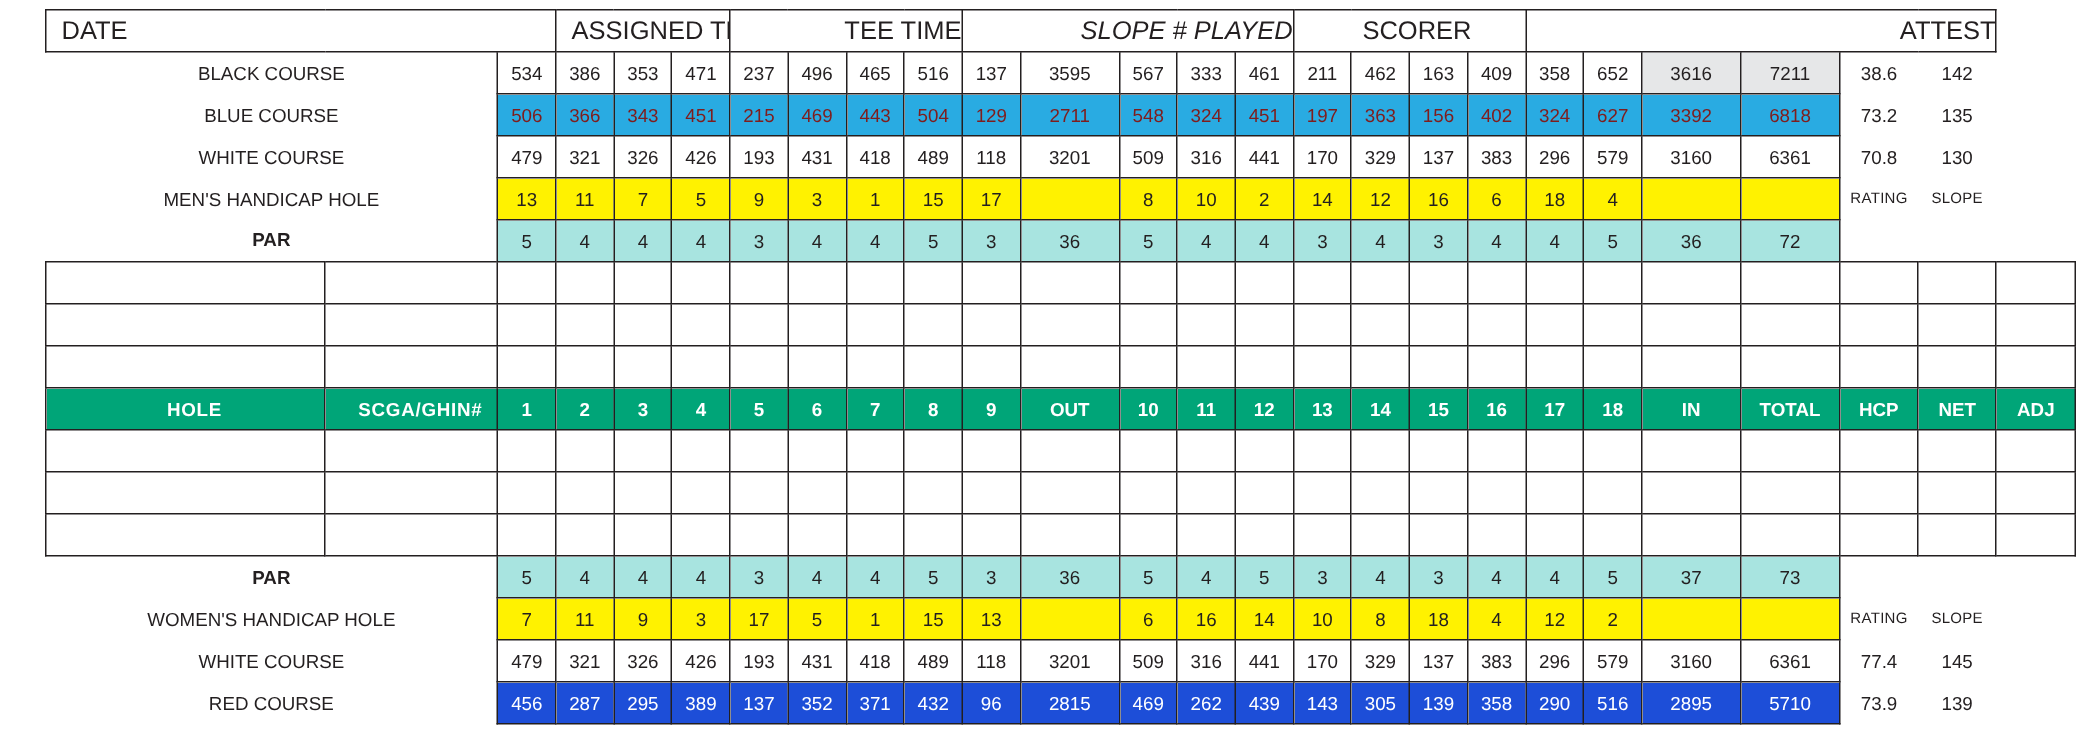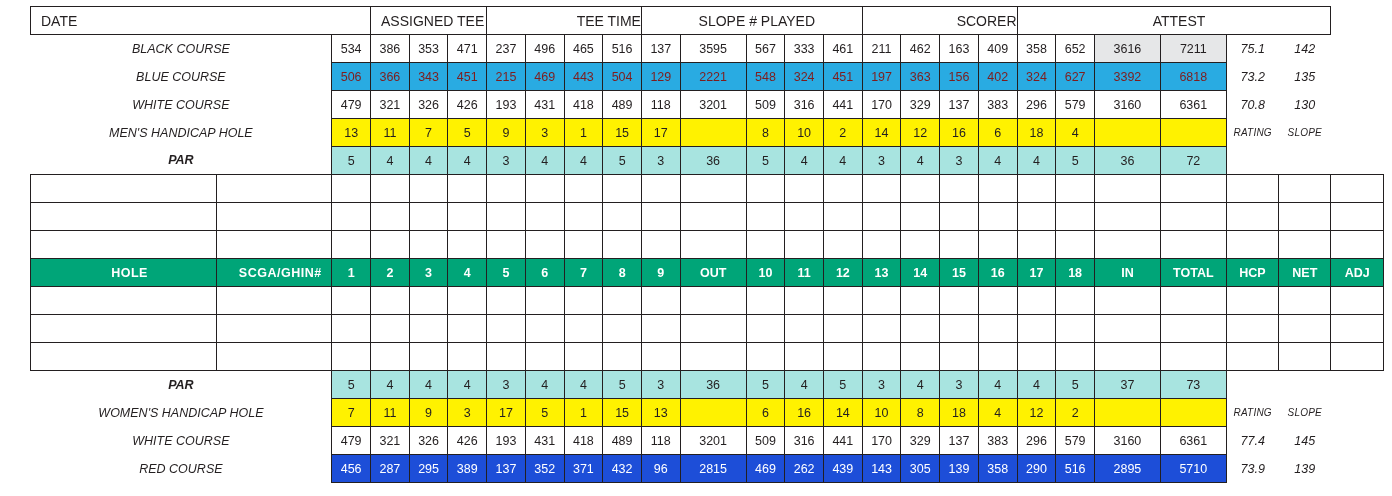--- a/index.html
+++ b/index.html
@@ -46,21 +46,21 @@
   col.c-tot  { width: 63px; }
   col.c-end  { width: 50px; }
 
   .headrow td {
     height: 26px;
     border: 1px solid #231f20;
   }
   .headrow td.hl {
     text-align: left;
     padding-left: 10px;
-    font-size: 14px;
+    font-size: 17px;
   }
 
   .lbl {
     text-align: left;
     padding-left: 38px;
     font-size: 12.5px;
   }
   .lbl.bold { font-weight: bold; }
 
   .blue   { background: #29ABE2; color: #7f1d1d; }
@@ -68,21 +68,21 @@
   .teal   { background: #A8E4E0; color: #231f20; }
   .green  { background: #00A578; color: #ffffff; font-weight: bold; }
   .pink   { background: #1d4ed8; color: #ffffff; }
   .white  { background: #ffffff; color: #231f20; }
 
   .small {
     font-size: 10px;
     letter-spacing: 0.2px;
     margin-left: 44px;
   }
-  .nob { border: none !important; font-style: italic; }
+  .nob { border: none !important; }
   .hidecell { border: none !important; background: #ffffff; }
   .green.lbl { color: #ffffff; text-align: center; padding-left: 12px; font-weight: bold; letter-spacing: 0.5px; }
   .green td { font-weight: bold; }
 </style>
 </head>
 <body>
 
 <div class="sheet">
 
   <table class="score">
@@ -113,23 +113,23 @@
       <col class="c-end">
         <col class="c-end">
         <col class="c-end">
     </colgroup>
     <tbody>
 
       <tr class="headrow">
         <td colspan="3" class="hl">DATE</td>
         <td colspan="3" class="hl" style="text-align:center; padding-right:4px;">ASSIGNED TEE #</td>
         <td colspan="4" class="hl" style="text-align:right;">TEE TIME</td>
-        <td colspan="5" class="hl" style="text-align:center;">SLOPE # PLAYED</td>
-        <td colspan="4" class="hl" style="text-align:right;">SCORER</td>
-        <td colspan="6" class="hl" style="text-align:center;">ATTEST</td>
+        <td colspan="5" class="hl" style="text-align:right;font-style:italic;">SLOPE # PLAYED</td>
+        <td colspan="4" class="hl" style="text-align:center;">SCORER</td>
+        <td colspan="6" class="hl" style="text-align:right;">ATTEST</td>
       </tr>
 
       <tr>
         <td colspan="2" class="lbl nob" style="border-left:none;border-top:none;border-bottom:none;">BLACK COURSE</td>
         <td class="white">534</td>
         <td class="white">386</td>
         <td class="white">353</td>
         <td class="white">471</td>
         <td class="white">237</td>
         <td class="white">496</td>
@@ -141,37 +141,37 @@
         <td class="white">333</td>
         <td class="white">461</td>
         <td class="white">211</td>
         <td class="white">462</td>
         <td class="white">163</td>
         <td class="white">409</td>
         <td class="white">358</td>
         <td class="white">652</td>
         <td class="white" style="background:#E6E7E8;">3616</td>
         <td class="white" style="background:#E6E7E8;margin-top:20px;">7211</td>
-        <td class="nob">75.1</td>
+        <td class="nob">38.6</td>
         <td class="nob">142</td>
         <td class="hidecell"></td>
       </tr>
 
       <tr>
         <td colspan="2" class="lbl nob">BLUE COURSE</td>
         <td class="blue">506</td>
         <td class="blue">366</td>
         <td class="blue">343</td>
         <td class="blue">451</td>
         <td class="blue">215</td>
         <td class="blue">469</td>
         <td class="blue">443</td>
         <td class="blue">504</td>
         <td class="blue">129</td>
-        <td class="blue">2221</td>
+        <td class="blue">2711</td>
         <td class="blue">548</td>
         <td class="blue">324</td>
         <td class="blue">451</td>
         <td class="blue">197</td>
         <td class="blue">363</td>
         <td class="blue">156</td>
         <td class="blue">402</td>
         <td class="blue">324</td>
         <td class="blue">627</td>
         <td class="blue">3392</td>

